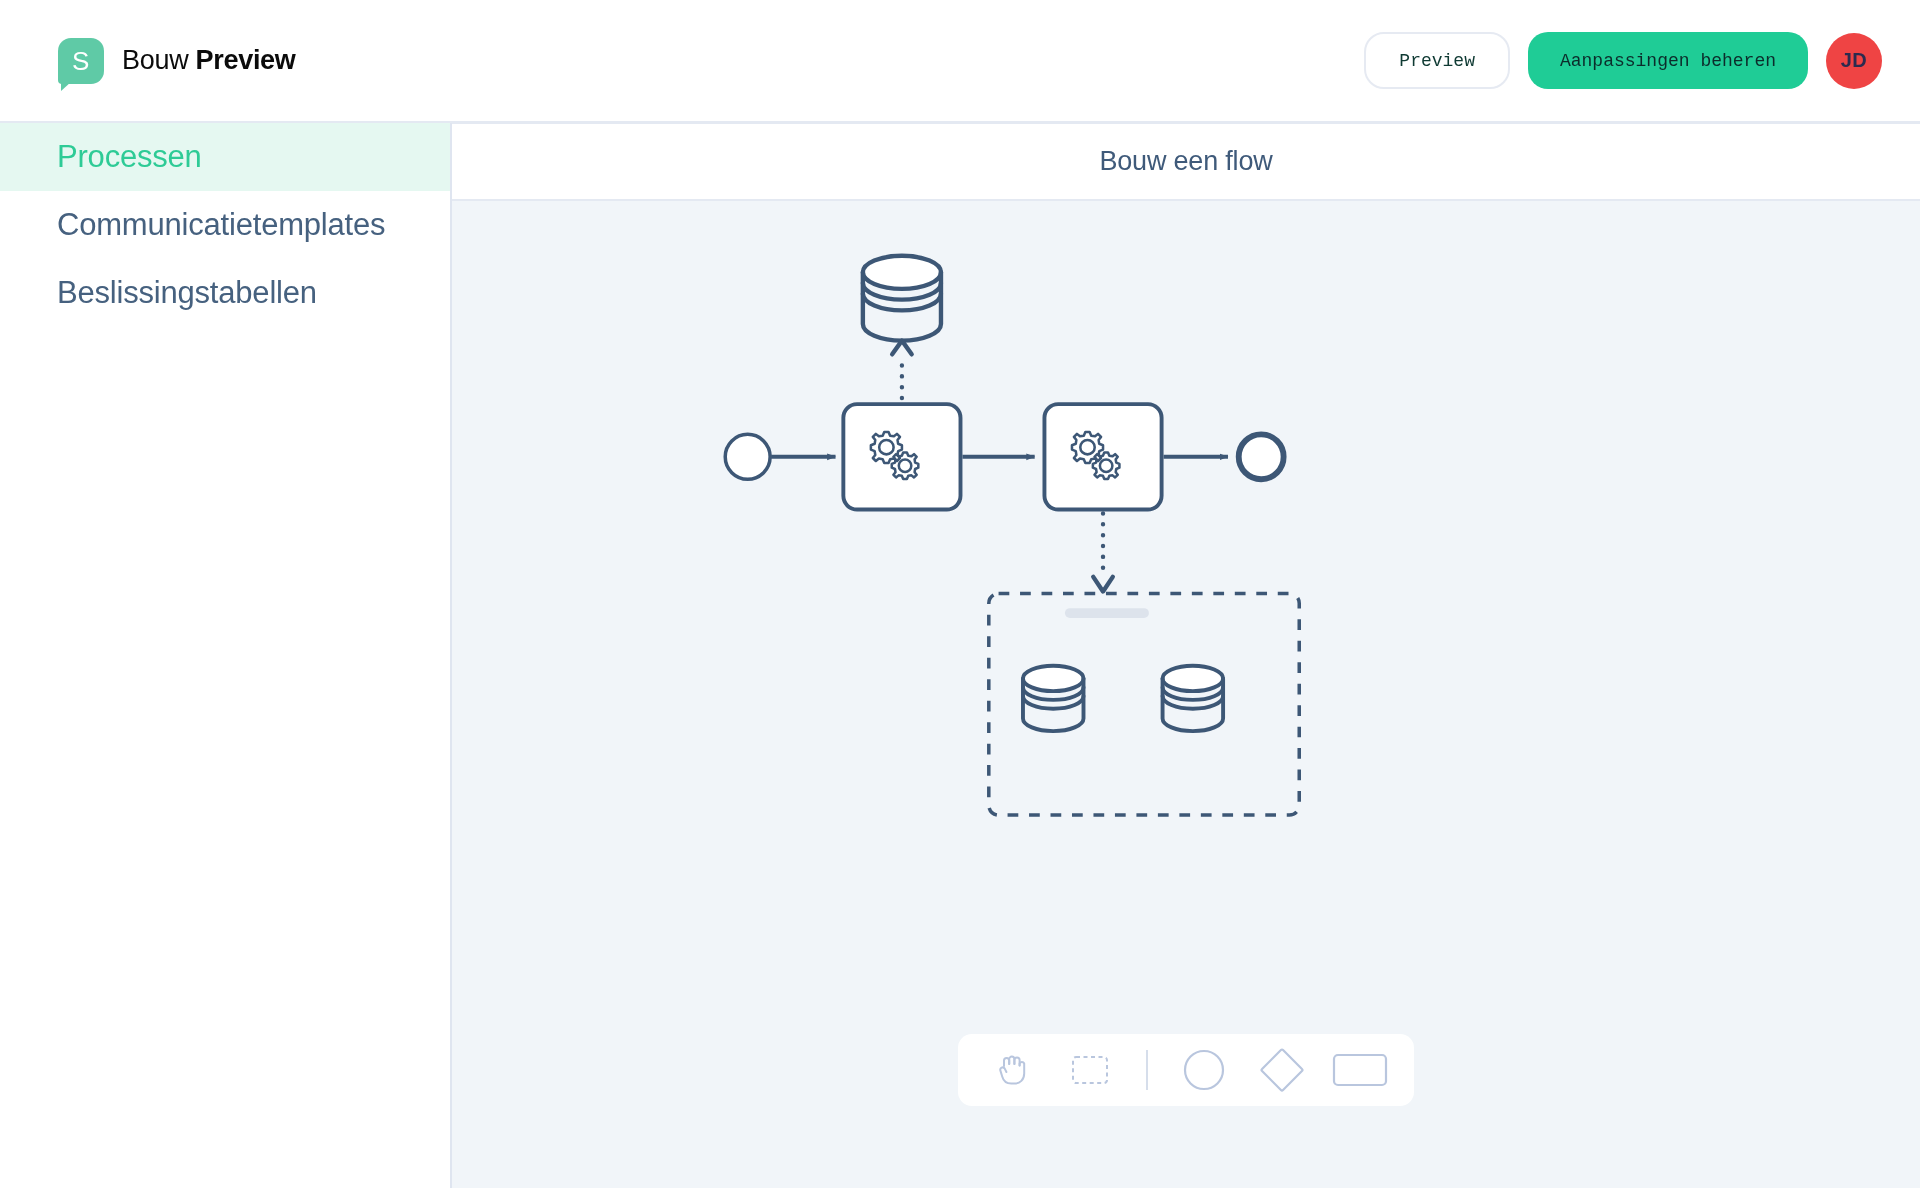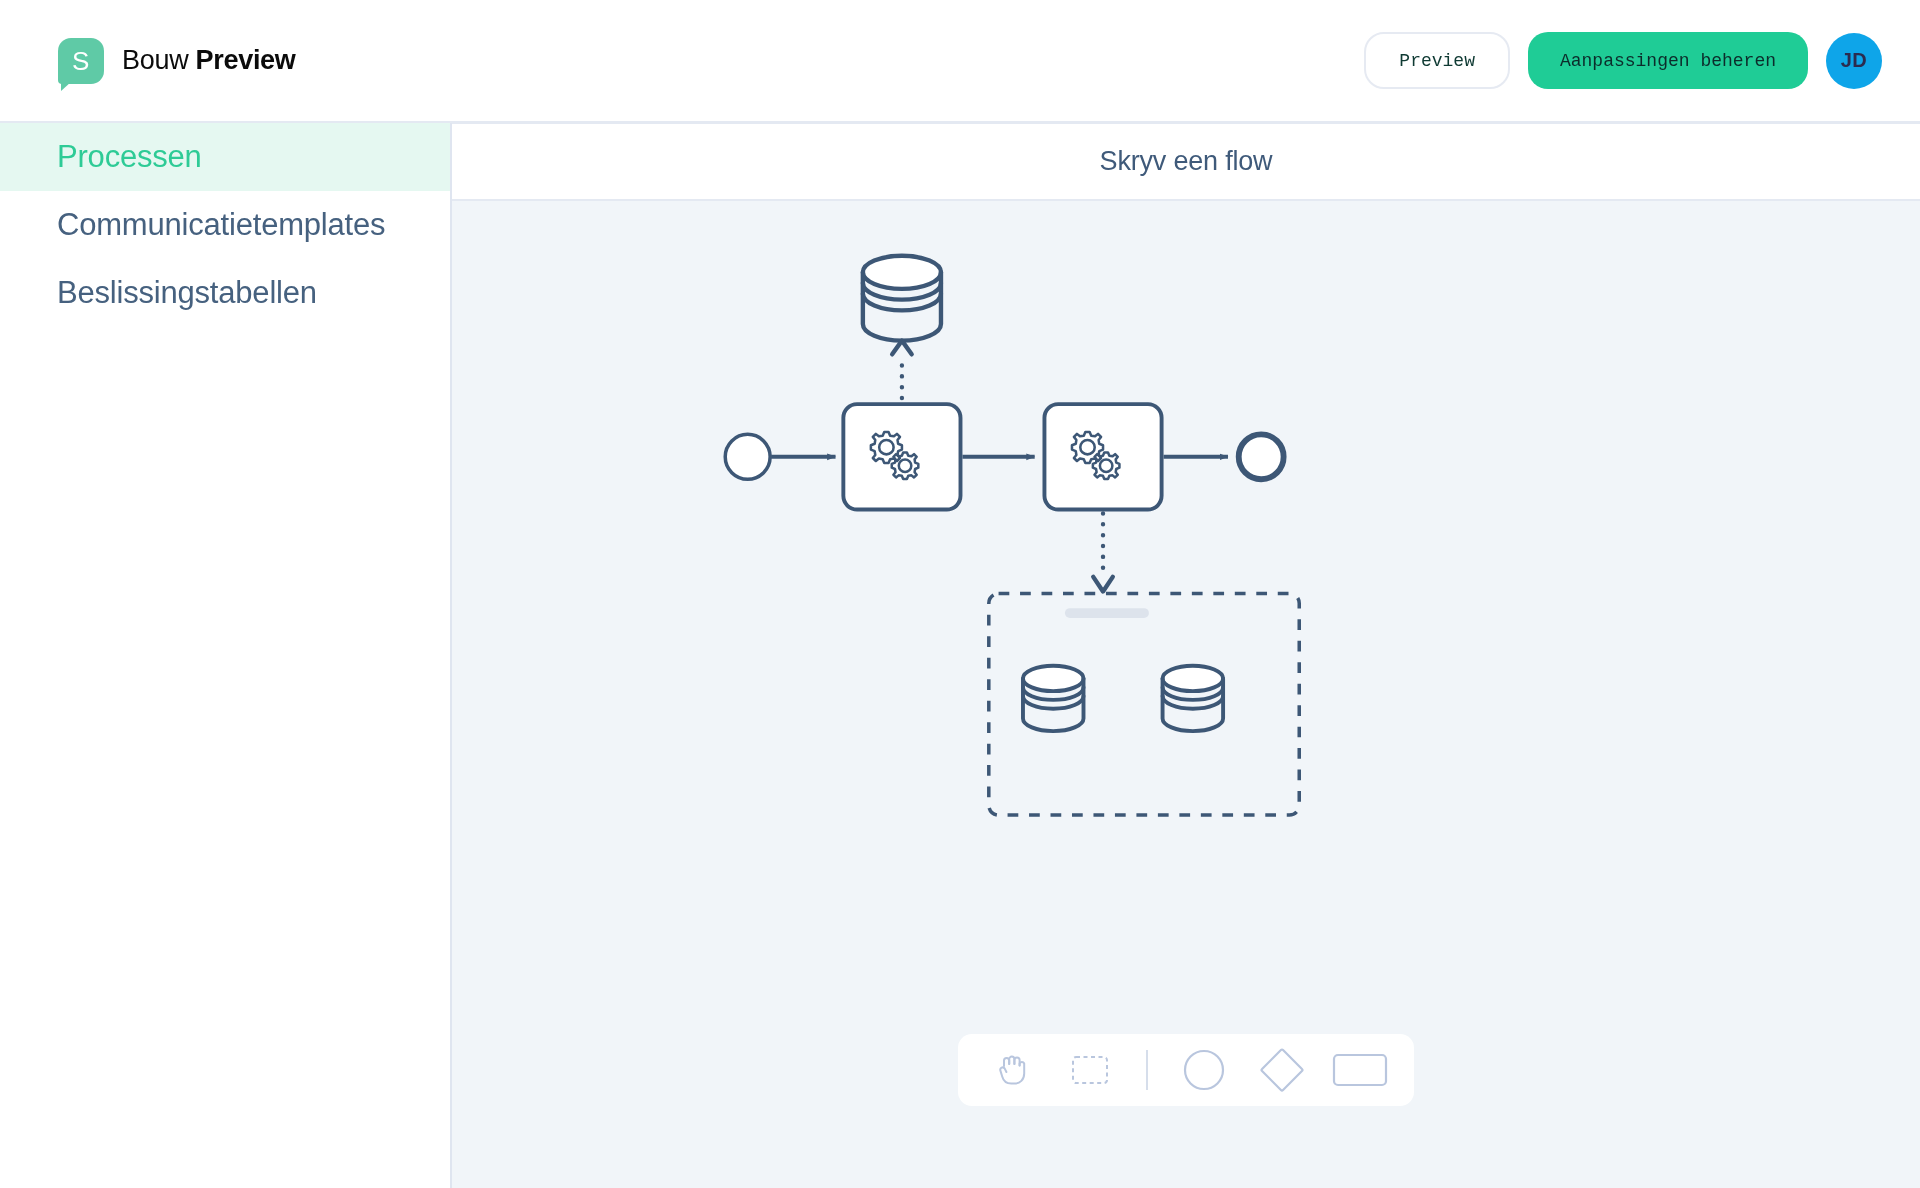--- a/index.html
+++ b/index.html
@@ -77,21 +77,21 @@
     height: 57px;
     padding: 0 32px;
     background: #1fcc96;
     color: #0c2c2b;
     border: none;
     font-weight: 500;
   }
   .avatar {
     width: 56px; height: 56px;
     border-radius: 50%;
-    background: #0ea5e9;
+    background: #ef4444;
     color: #2b2b4f;
     font-size: 20px; font-weight: 700;
     display: flex; align-items: center; justify-content: center;
     letter-spacing: .5px;
   }
 
   
   .body-wrap { display: flex; height: calc(1188px - 123px); width: 100%; }
 
   .sidebar {
@@ -195,21 +195,21 @@
     <div class="side-item">
       <span>Communicatietemplates</span>
     </div>
     <div class="side-item">
       <span>Beslissingstabellen</span>
     </div>
   </nav>
 
   <section class="canvas">
 
-    <div class="flow-title">Skryv een flow</div>
+    <div class="flow-title">Bouw een flow</div>
 
     <div class="diagram-layer">
       <svg class="diagram-svg" viewBox="0 0 1466 1009" preserveAspectRatio="xMidYMin meet">
 
         <defs>
           <marker id="arrow-solid" markerWidth="10" markerHeight="10" refX="8.6" refY="4" orient="auto" markerUnits="userSpaceOnUse">
             <path d="M0,0.6 L9,4 L0,7.4 Z" fill="#3d5776"></path>
           </marker>
         </defs>
 

